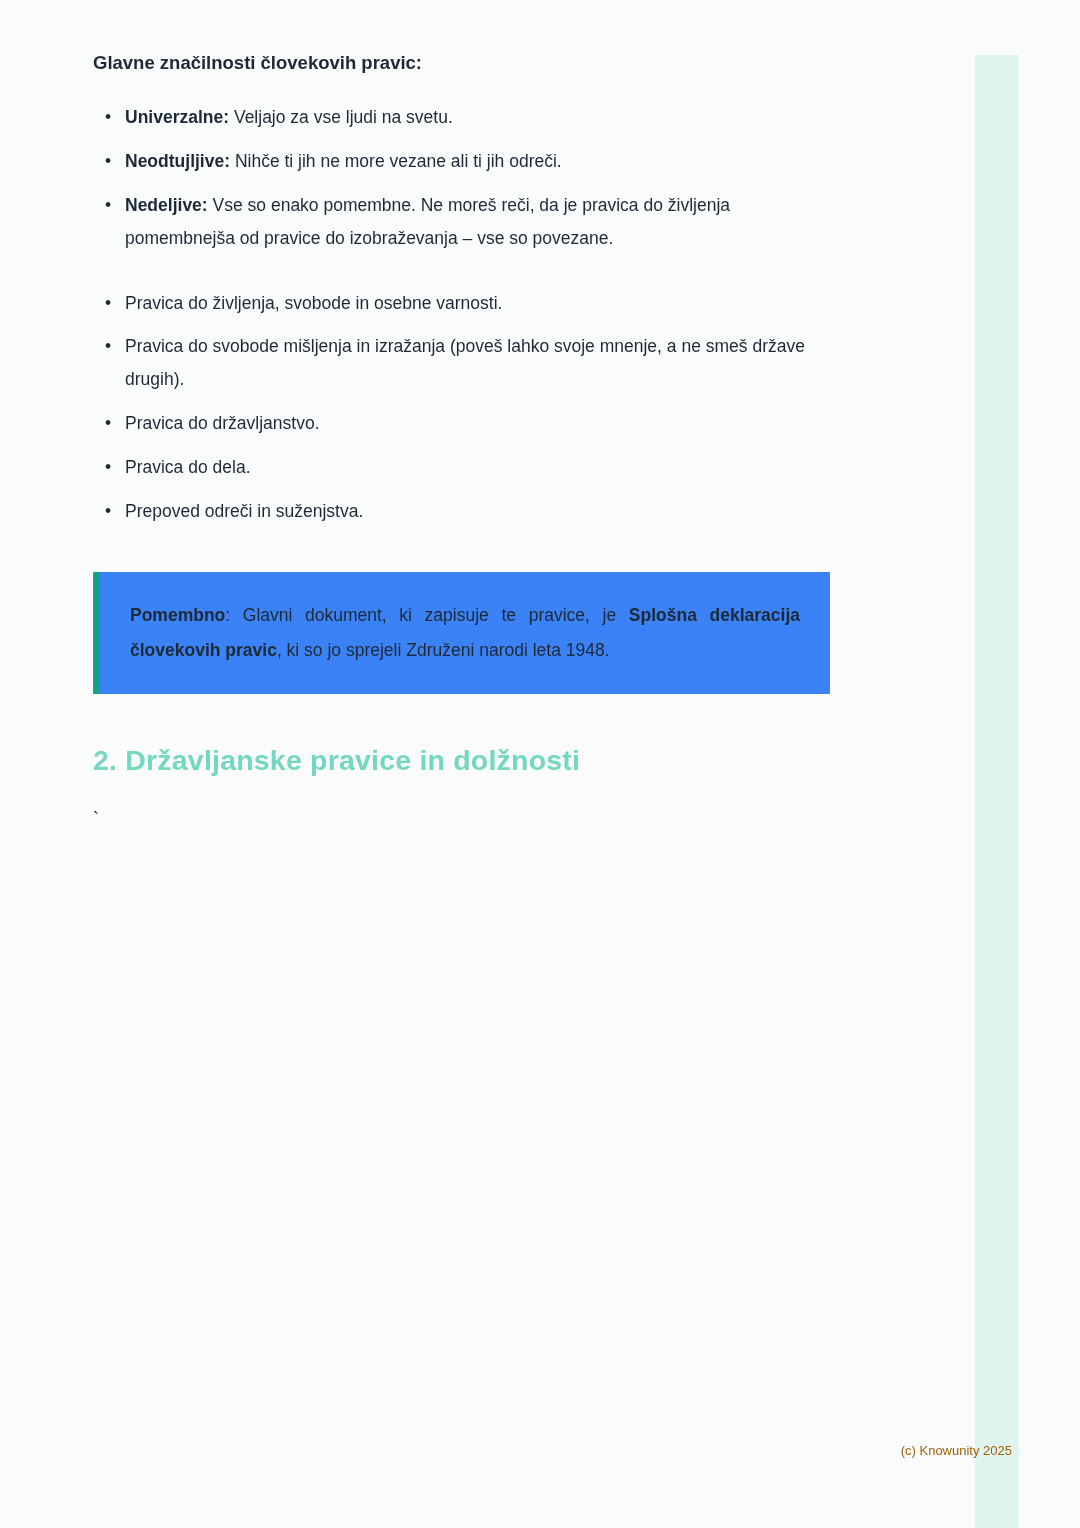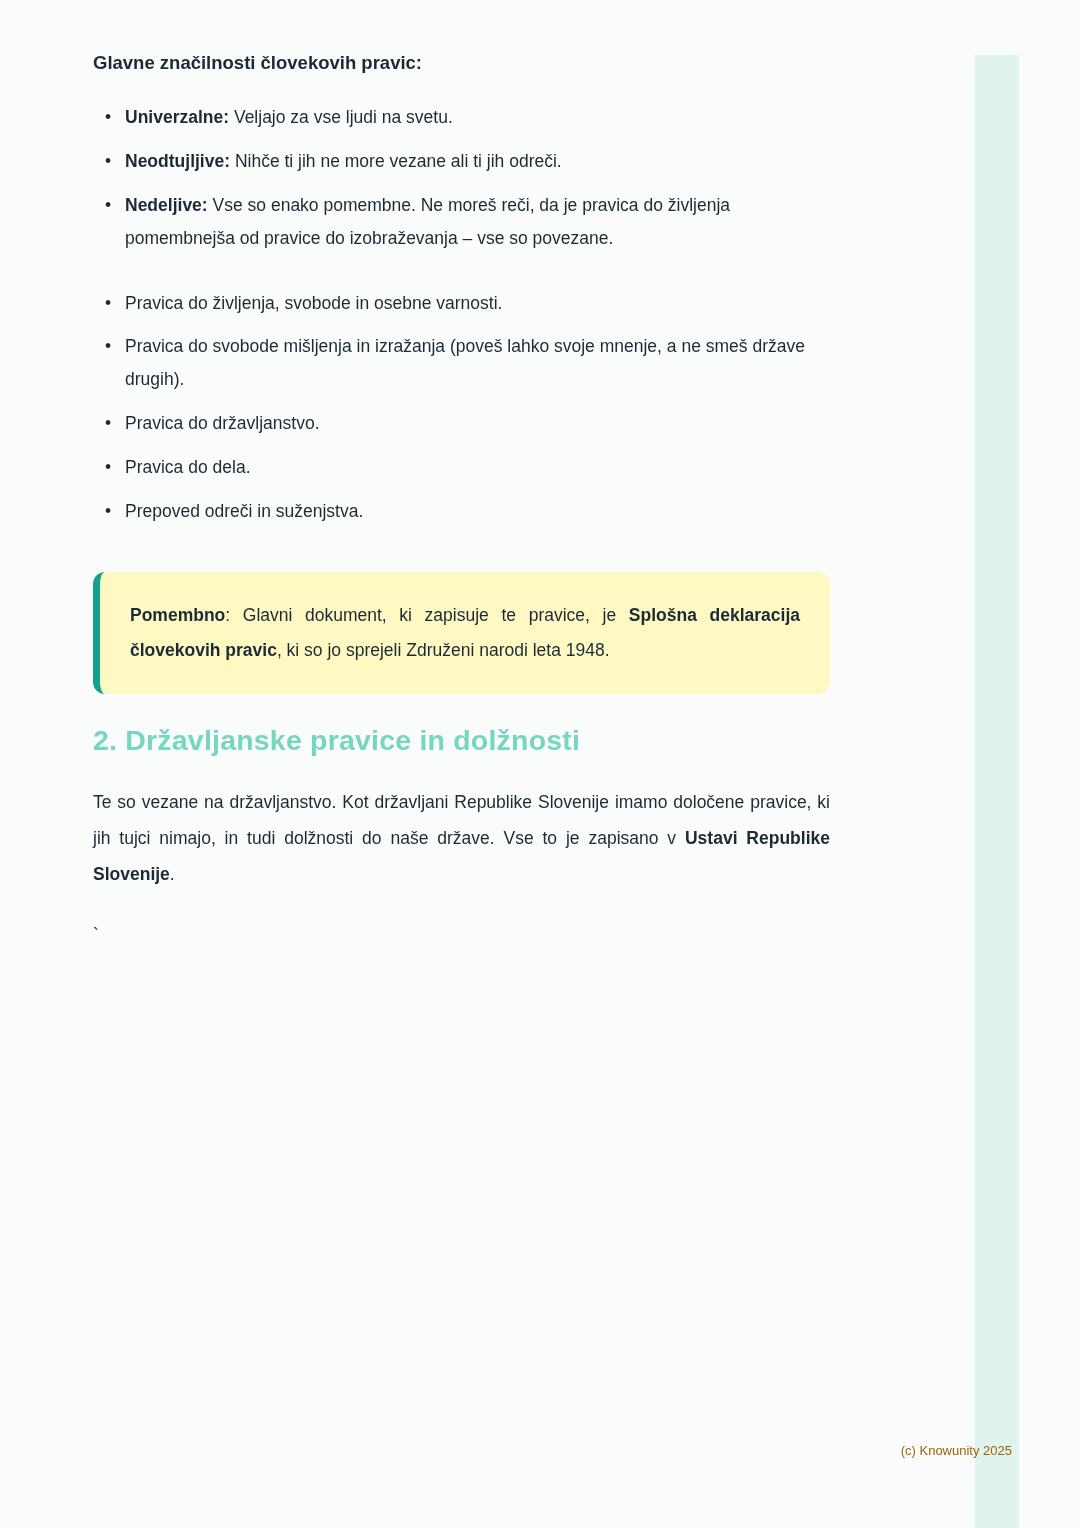--- a/index.html
+++ b/index.html
@@ -48,30 +48,30 @@
     margin-bottom: 11px;
   }
   .bullet {
     flex: 0 0 20px;
     margin-left: 12px;
     font-size: 17.5px;
   }
   .li-text { flex: 1 1 auto; }
   .callout {
     margin-top: 44px;
-    background: #fef9c3;
+    background: #3b82f6;
     border-left: 7px solid #12a28c;
-    border-radius: 12px;
+    border-radius: 1px;
     padding: 26px 30px;
     font-size: 17.5px;
     line-height: 2.0;
     text-align: justify;
   }
   .section-heading {
-    margin: 30px 0 0 0;
+    margin: 50px 0 0 0;
     font-size: 28.5px;
     font-weight: 700;
     color: #75d6c1;
     letter-spacing: 0.2px;
   }
   .body-paragraph {
     margin: 27px 0 0 0;
     font-size: 17.5px;
     line-height: 2.07;
     text-align: justify;
@@ -137,21 +137,20 @@
       <li>
           <span class="bullet">•</span>
           <span class="li-text">Prepoved odreči in suženjstva.</span>
         </li>
     </ul>
 
     <div class="callout"><strong>Pomembno</strong><span>: Glavni dokument, ki zapisuje te pravice, je </span><strong>Splošna deklaracija človekovih pravic</strong><span>, ki so jo sprejeli Združeni narodi leta 1948.</span></div>
 
     <h2 class="section-heading">2. Državljanske pravice in dolžnosti</h2>
 
-    <p class="body-paragraph"><span>Te so vezane na državljanstvo. Kot državljani Republike Slovenije imamo določene pravice, ki jih tujci nimajo, in tudi dolžnosti do naše države. Vse to je zapisano v </span><strong>Ustavi Republike Slovenije</strong><span>.</span></p>
 
     <div class="stray">`</div>
 
   </div>
 
   <div class="footer">(c) Knowunity 2025</div>
 
 </div>
 
 </body></html>

